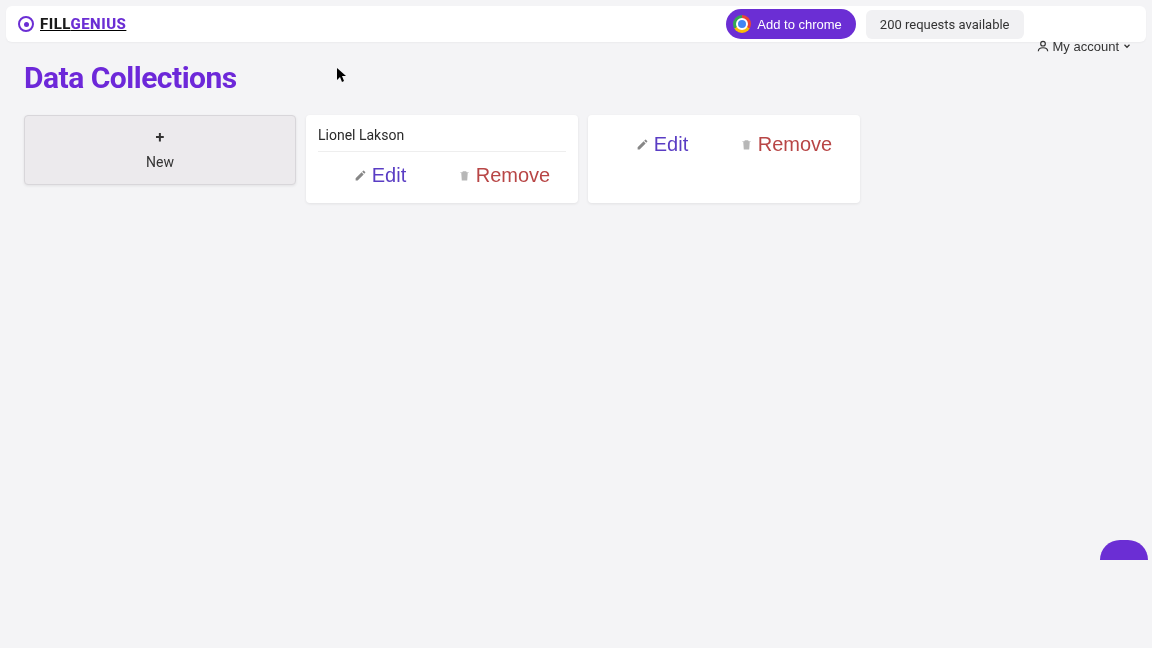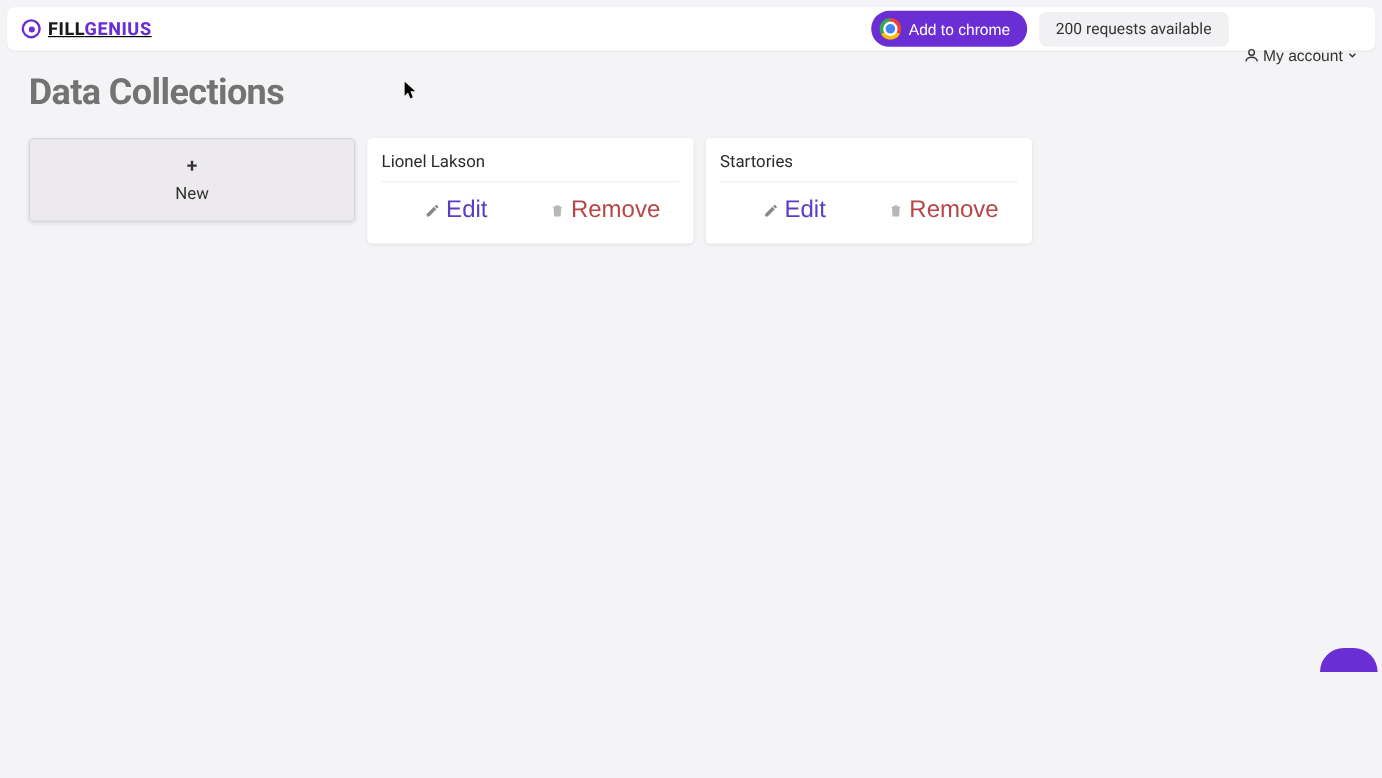--- a/index.html
+++ b/index.html
@@ -13,21 +13,21 @@
 .logo-text .accent { color: #6b2ed4; }
 .header-right { display: flex; align-items: center; gap: 10px; }
 .add-chrome-btn { background: #6b2ed4; color: #fff; border: none; border-radius: 18px; padding: 6px 14px 6px 7px; font-size: 13px; font-weight: 500; display: flex; align-items: center; gap: 6px; cursor: pointer; }
 .chrome-icon { width: 18px; height: 18px; border-radius: 50%; background: conic-gradient(#ea4335 0 120deg, #fbbc05 120deg 240deg, #34a853 240deg 360deg); position: relative; display: flex; align-items: center; justify-content: center; }
 .chrome-icon::after { content: ''; width: 8px; height: 8px; background: #4285f4; border: 2px solid #fff; border-radius: 50%; }
 .requests-badge { background: #f1f1f3; border-radius: 6px; padding: 7px 14px; font-size: 13px; color: #333; }
 .account-btn { background: none; border: none; display: flex; align-items: center; gap: 3px; font-size: 13px; color: #333; cursor: pointer; padding: 4px 2px; margin-top: 44px; }
 .user-icon { width: 14px; height: 14px; }
 .chevron-down { width: 10px; height: 10px; }
 .page { padding: 18px 18px; }
-.page-title { font-size: 30px; font-weight: 700; color: #737373; margin-bottom: 20px; letter-spacing: -0.5px; }
+.page-title { font-size: 30px; font-weight: 700; color: #6d28d9; margin-bottom: 20px; letter-spacing: -0.5px; }
 .cards { display: flex; gap: 10px; }
 .card { width: 272px; background: #fff; border-radius: 4px; box-shadow: 0 1px 3px rgba(0,0,0,0.08); }
 .new-card { background: #eceaed; border: 1px solid #d8d6da; display: flex; flex-direction: column; align-items: center; justify-content: center; height: 70px; cursor: pointer; gap: 8px; }
 .plus-icon { font-size: 16px; line-height: 1; color: #333; font-weight: 600; }
 .new-label { font-size: 14px; color: #333; }
 .collection-card { padding: 12px 12px 10px; }
 .collection-title { font-size: 14px; color: #2a2a2a; font-weight: 400; padding-bottom: 8px; border-bottom: 1px solid #eee; margin-bottom: 6px; }
 .card-actions { display: flex; }
 .card-action { flex: 1; display: flex; align-items: center; justify-content: center; gap: 5px; background: none; border: none; padding: 6px 0; cursor: pointer; font-size: 20px; }
 .edit-action { color: #5a3dc4; }
@@ -87,21 +87,20 @@
           <button class="card-action remove-action">
             <svg class="trash-icon" viewBox="0 0 24 24" fill="#999">
                 <path d="M6 7h12l-1 14H7L6 7zm3-3h6l1 2H8l1-2zM4 6h16v1H4z"></path>
               </svg>
             <span>Remove</span>
           </button>
         </div>
       </div>
 
       <div class="card collection-card">
-        <div class="collection-title">Startories</div>
         <div class="card-actions">
           <button class="card-action edit-action">
             <svg class="pencil-icon" viewBox="0 0 24 24" fill="#555">
                 <path d="M3 17.25V21h3.75L17.81 9.94l-3.75-3.75L3 17.25zM20.71 7.04a1 1 0 0 0 0-1.41l-2.34-2.34a1 1 0 0 0-1.41 0l-1.83 1.83 3.75 3.75 1.83-1.83z"></path>
               </svg>
             <span>Edit</span>
           </button>
           <button class="card-action remove-action">
             <svg class="trash-icon" viewBox="0 0 24 24" fill="#999">
                 <path d="M6 7h12l-1 14H7L6 7zm3-3h6l1 2H8l1-2zM4 6h16v1H4z"></path>

